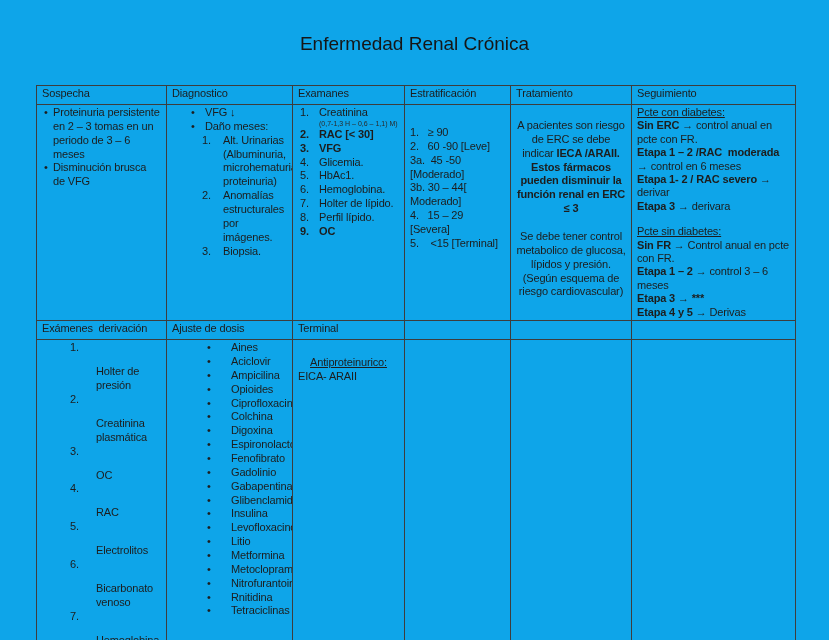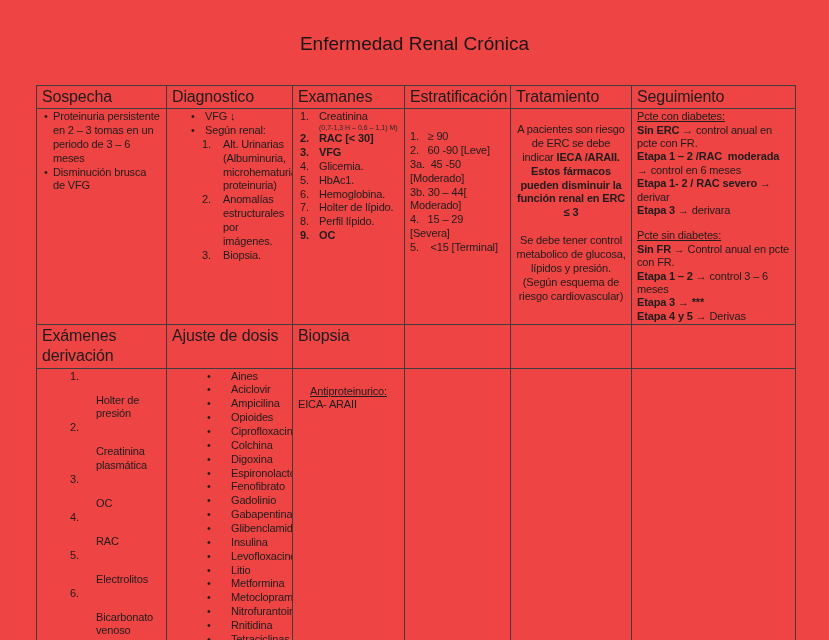--- a/index.html
+++ b/index.html
@@ -1,25 +1,25 @@
 <!DOCTYPE html>
 <html><head>
 <meta charset="utf-8">
 <style>
   html,body{margin:0;padding:0;background:#fff;}
   body{width:829px;height:640px;position:relative;overflow:hidden;
        font-family:"Liberation Sans","DejaVu Sans",sans-serif;color:#1d1d1d;}
-  .page{position:absolute;inset:0;background:#ef4444;}
+  .page{position:absolute;inset:0;background:#0ea5e9;}
   .title{position:absolute;top:33px;left:0;width:100%;text-align:center;
          font-size:19px;font-weight:400;margin:0;color:#161616;}
   table.main{position:absolute;left:36px;top:85px;width:759px;
              border-collapse:collapse;table-layout:fixed;}
   td{border:1px solid #3d3d3d;vertical-align:top;padding:1px 5px;
      font-size:11px;line-height:1.26;letter-spacing:-0.15px;overflow:hidden;}
-  tr.hdr td{font-size:16px;height:16px;white-space:pre-wrap;padding-top:1px;}
+  tr.hdr td{font-size:11px;height:16px;white-space:pre-wrap;padding-top:1px;}
   tr.b1{height:202px;} tr.b2{height:278px;}
   .bold{font-weight:700;}
   strong{font-weight:700;}
   
   .bi{position:relative;padding-left:11px;}
   .bi::before{content:"\2022";position:absolute;left:2px;}
   
   .dbi{position:relative;padding-left:33px;}
   .dbi::before{content:"\2022";position:absolute;left:19px;}
   .dnum{display:flex;margin-left:30px;}
@@ -83,21 +83,21 @@
 
         <div class="bi">Proteinuria persistente en 2 – 3 tomas en un periodo de 3 – 6 meses</div>
               <div class="bi">Disminución brusca de VFG</div>
             </div>
       </td>
 
       <td>
         <div>
 
         <div class="dbi">VFG ↓</div>
-              <div class="dbi">Según renal:</div>
+              <div class="dbi">Daño meses:</div>
             </div>
         <div>
 
         <div class="dnum">
             <span class="num">1.</span>
             <span class="txt">Alt. Urinarias (Albuminuria, microhematuria, proteinuria)</span>
           </div>
               <div class="dnum">
             <span class="num">2.</span>
             <span class="txt">Anomalías estructurales por imágenes.</span>
@@ -187,21 +187,21 @@
               <div class="sline"><strong>Etapa 1 – 2</strong><span> → control 3 – 6 meses</span></div>
               <div class="sline"><strong>Etapa 3 → ***</strong><span></span></div>
               <div class="sline"><strong>Etapa 4 y 5</strong><span> → Derivas</span></div>
             </div>
       </td>
     </tr>
 
     <tr class="hdr">
       <td>Exámenes  derivación</td>
       <td>Ajuste de dosis</td>
-      <td>Biopsia</td>
+      <td>Terminal</td>
       <td></td>
       <td></td>
       <td></td>
     </tr>
 
     <tr class="b2">
       <td>
         <div>
 
         <div class="drow">

